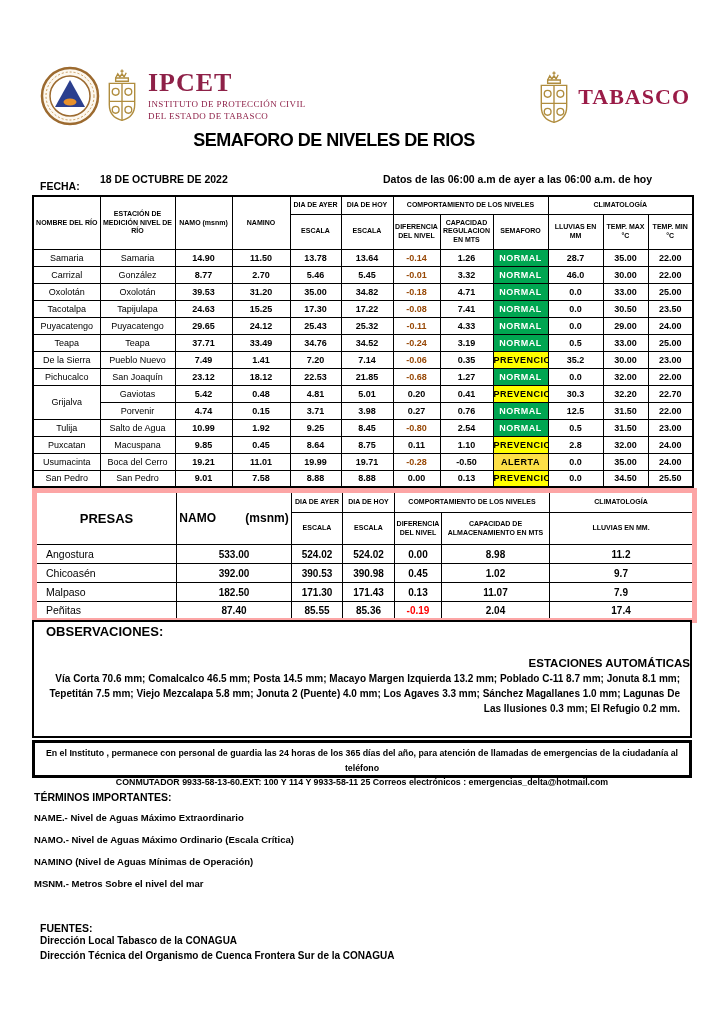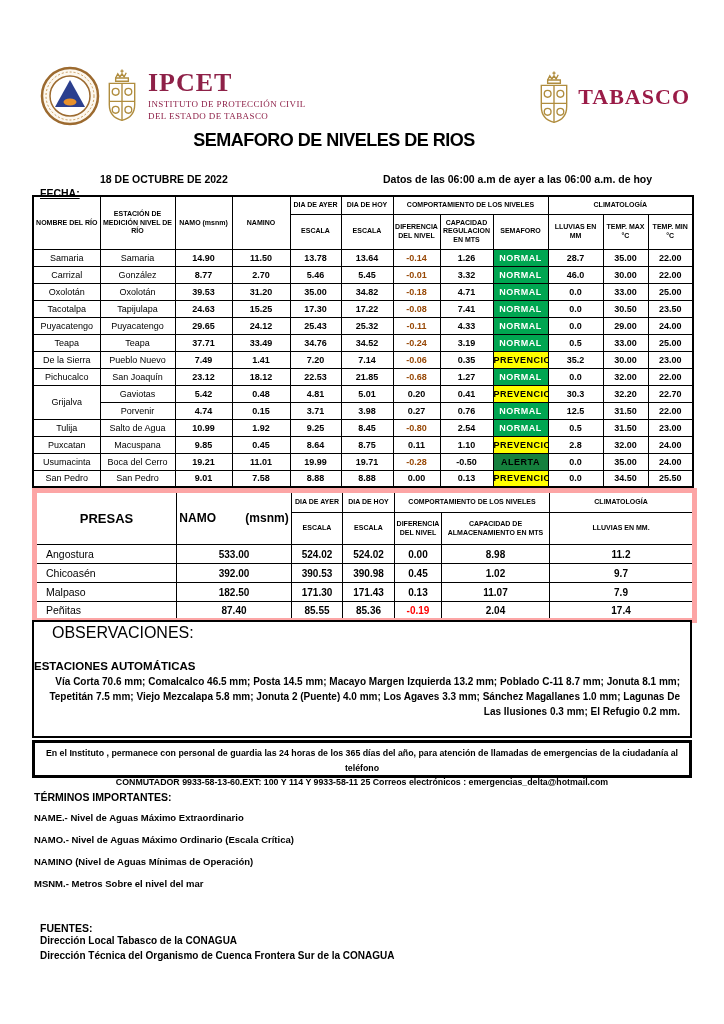--- a/index.html
+++ b/index.html
@@ -13,57 +13,57 @@
   .crest { width:36px; height:58px; margin-left:4px; }
   .ipcet-block { margin-left:8px; padding-top:4px; font-family:"Liberation Serif",serif; color:#8E2148; }
   .ipcet-name { font-size:26px; font-weight:bold; letter-spacing:1px; line-height:1; }
   .ipcet-sub { font-size:9px; letter-spacing:.4px; margin-top:3px; line-height:1.3; }
   .logo-right { position:absolute; right:34px; top:68px; display:flex; align-items:center; }
   .tabasco-word { font-family:"Liberation Serif",serif; font-weight:bold; font-size:22px; color:#9A1B47; letter-spacing:1px; margin-left:6px; }
 
   
   .doc-title { position:absolute; top:130px; left:0; width:668px; text-align:center;
                font-size:18px; font-weight:bold; letter-spacing:-0.5px; }
-  .fecha-label { position:absolute; left:40px; top:187px; font-size:10.5px; font-weight:bold;text-decoration:underline; }
+  .fecha-label { position:absolute; left:40px; top:180px; font-size:10.5px; font-weight:bold; }
   .fecha-value { position:absolute; left:100px; top:173px; font-size:10.5px; font-weight:bold; }
   .datos-note  { position:absolute; left:383px; top:173px; font-size:10.5px; font-weight:bold; }
 
   
   table { border-collapse:collapse; table-layout:fixed; }
   th,td { border:1px solid #000; text-align:center; vertical-align:middle; overflow:hidden; }
 
   .river-table { position:absolute; left:32px; top:195px; width:660px; border:2px solid #000; }
   .river-table th { font-size:7px; font-weight:bold; line-height:1.2; padding:1px; }
   .river-table thead tr:first-child th { height:18px; }
   .river-table thead tr:last-child th { height:35px; }
   .river-table tbody tr { height:17px; }
   .river-table td { font-size:9px; }
   .name-cell { font-weight:normal; font-size:9px; }
   .num { font-weight:bold; font-size:9.5px; }
   .neg { color:#974806; }
   .neg-red { color:#FF0000; }
   .sem { font-weight:bold; font-size:7.5px; letter-spacing:.5px; }
   .sem-normal { background:#00A651; color:#FFFFFF; }
   .sem-prevencion { background:#FFFF00; color:#000000; }
-  .sem-alerta { background:#15803d; color:#000000; }
+  .sem-alerta { background:#fde047; color:#000000; }
 
   .presas-table { position:absolute; left:32px; top:488px; width:660px; border:5px solid #fca5a5; }
   .presas-table th { font-size:7px; font-weight:bold; line-height:1.2; padding:1px; }
   .presas-table thead tr:first-child th { height:22px; }
   .presas-table thead tr:last-child th { height:32px; }
   .presas-table tbody tr { height:19px; }
   .presas-th { font-size:13px !important; }
   .presas-namo-th { font-size:12px !important; word-spacing:26px; }
   .presa-name { text-align:left; padding-left:9px; font-size:10.5px; font-weight:normal; }
   .presas-table .num { font-size:10px; }
 
   
   .obs-box { position:absolute; left:32px; top:620px; width:660px; height:118px; border:2px solid #000; background:#fff; }
-  .obs-title { font-size:16px; font-weight:normal; padding:2px 18px; }
-  .obs-subtitle { text-align:left; font-size:11.5px; font-weight:bold; margin-top:16px; }
+  .obs-title { font-size:13px; font-weight:bold; padding:2px 12px; }
+  .obs-subtitle { text-align:right; font-size:11.5px; font-weight:bold; margin-top:16px; }
   .obs-body { text-align:right; font-size:10px; font-weight:bold; line-height:1.5; padding:2px 10px 0 10px; }
 
   .inst-box { position:absolute; left:32px; top:740px; width:660px; height:38px; border:3px solid #000; }
   .inst-text { text-align:center; font-size:8.8px; font-weight:bold; line-height:1.65; padding-top:3px; }
 
   
   .terminos { position:absolute; left:34px; top:791px; width:336px; text-align:left; }
   .terminos-title { font-size:10.5px; font-weight:bold; margin-bottom:9px; }
   .termino-item { font-size:9.5px; font-weight:bold; margin-bottom:11px; }
 

